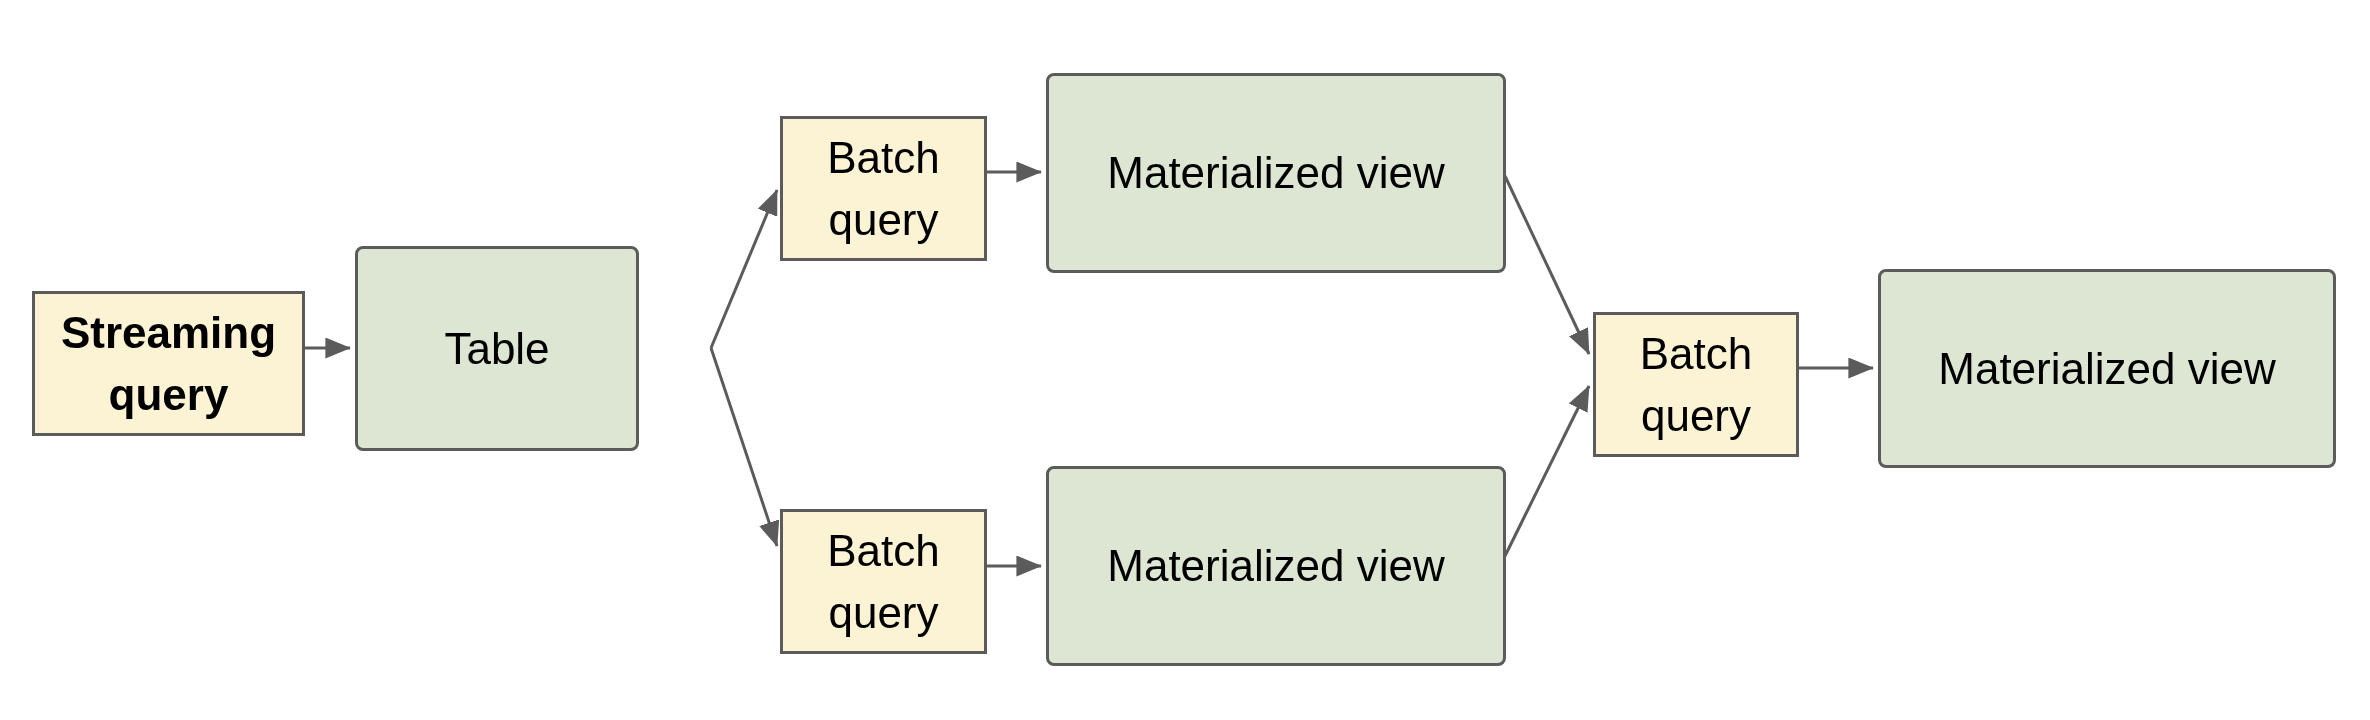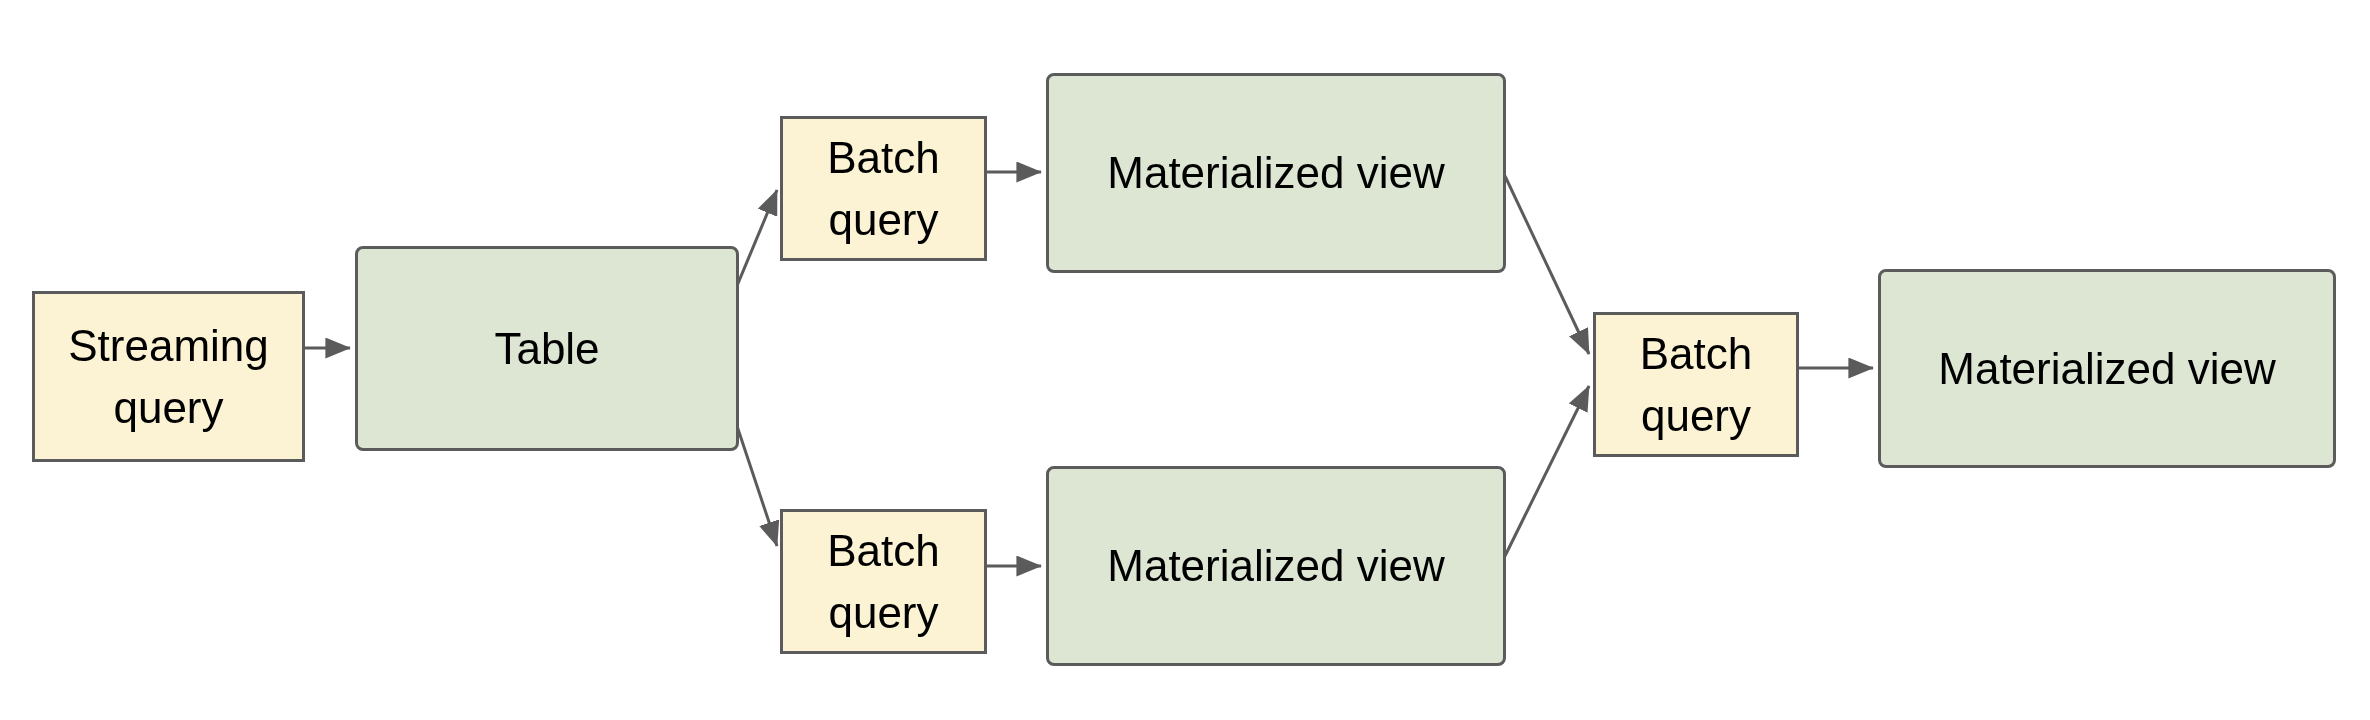--- a/index.html
+++ b/index.html
@@ -65,25 +65,25 @@
     <line x1="305" y1="348" x2="350" y2="348" marker-end="url(#ah)"></line>
     <line x1="711" y1="348" x2="777" y2="190" marker-end="url(#ah)"></line>
     <line x1="711" y1="348" x2="777" y2="546" marker-end="url(#ah)"></line>
     <line x1="987" y1="172" x2="1041" y2="172" marker-end="url(#ah)"></line>
     <line x1="987" y1="566" x2="1041" y2="566" marker-end="url(#ah)"></line>
     <line x1="1505" y1="176" x2="1589" y2="354" marker-end="url(#ah)"></line>
     <line x1="1505" y1="556" x2="1589" y2="386" marker-end="url(#ah)"></line>
     <line x1="1799" y1="368" x2="1873" y2="368" marker-end="url(#ah)"></line>
   </svg>
 
-  <div class="node query" style="left:32px;   top:275px; width:273px; height:171px;">
+  <div class="node query" style="left:32px;   top:275px; width:273px; height:145px;font-weight:bold;">
     <span>Streaming query</span>
   </div>
 
-  <div class="node view" style="left:355px;  top:246px; width:384px; height:205px;">
+  <div class="node view" style="left:355px;  top:246px; width:284px; height:205px;">
     <span>Table</span>
   </div>
 
   <div class="node query" style="left:780px;  top:100px; width:207px; height:145px;">
     <span>Batch query</span>
   </div>
 
   <div class="node view" style="left:1046px; top:73px;  width:460px; height:200px;">
     <span>Materialized view</span>
   </div>

